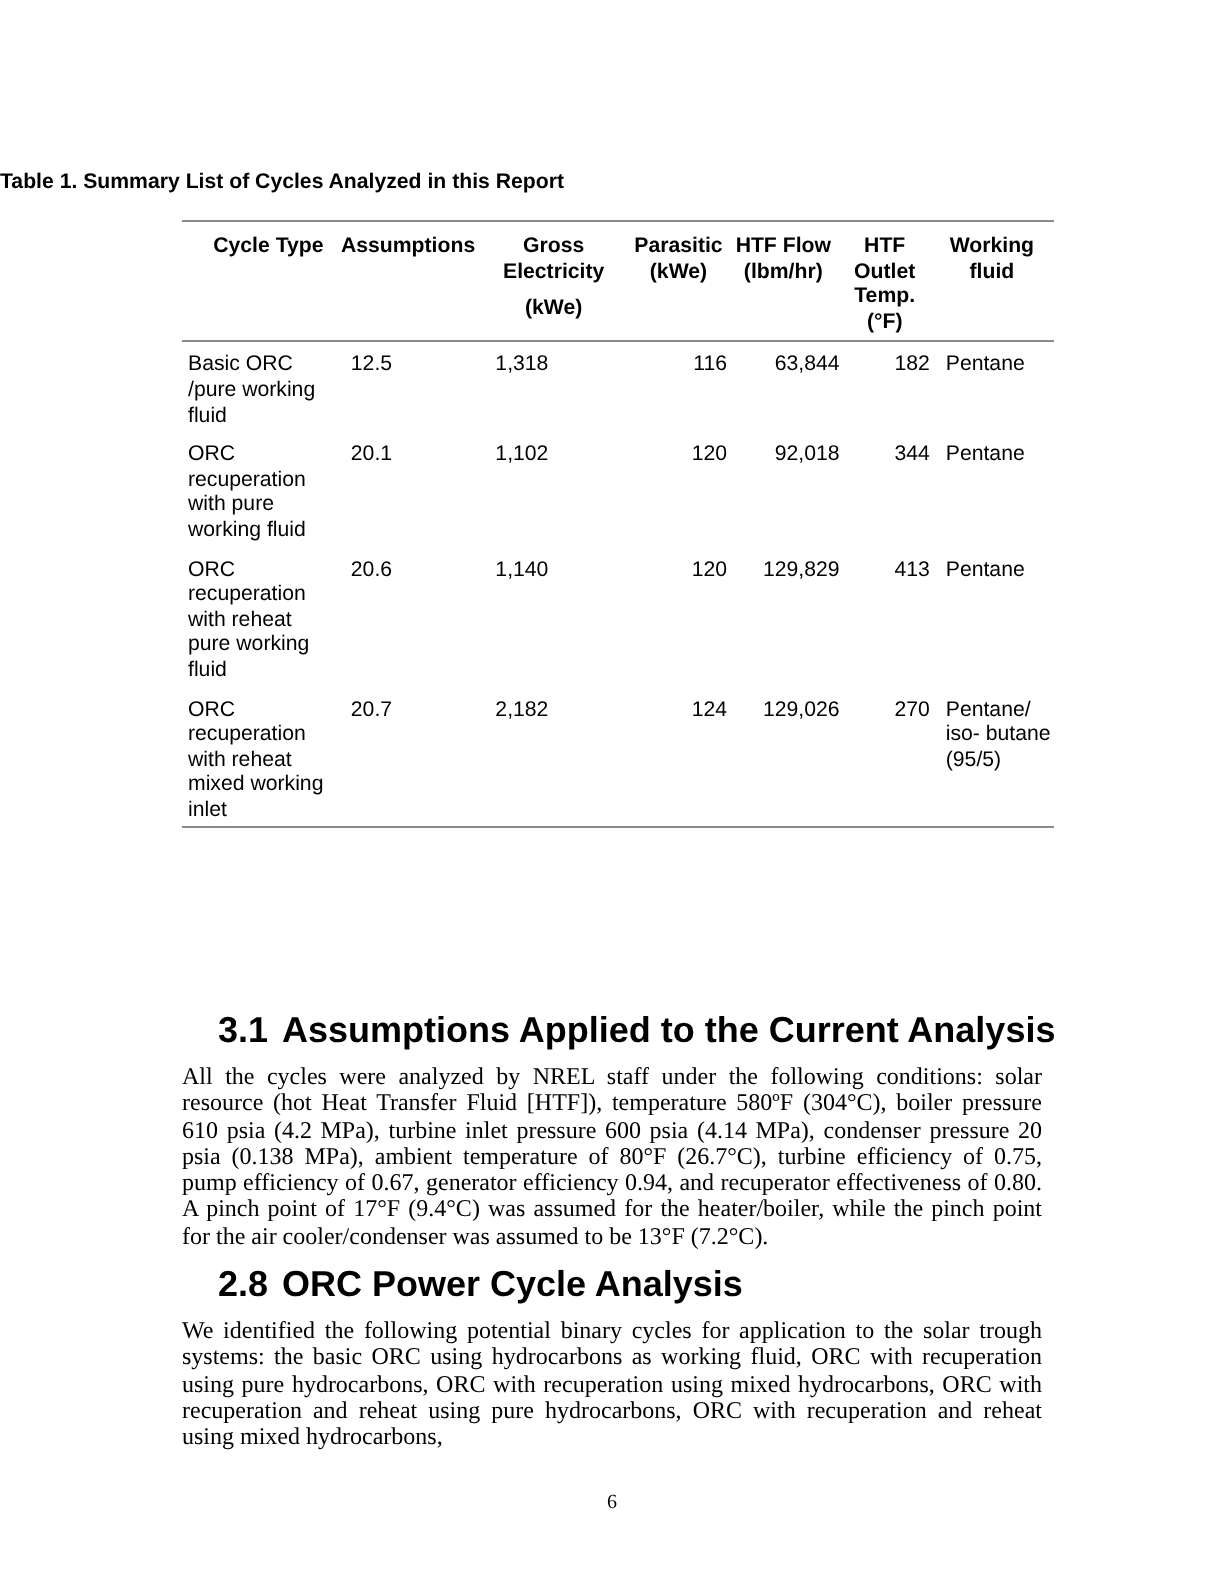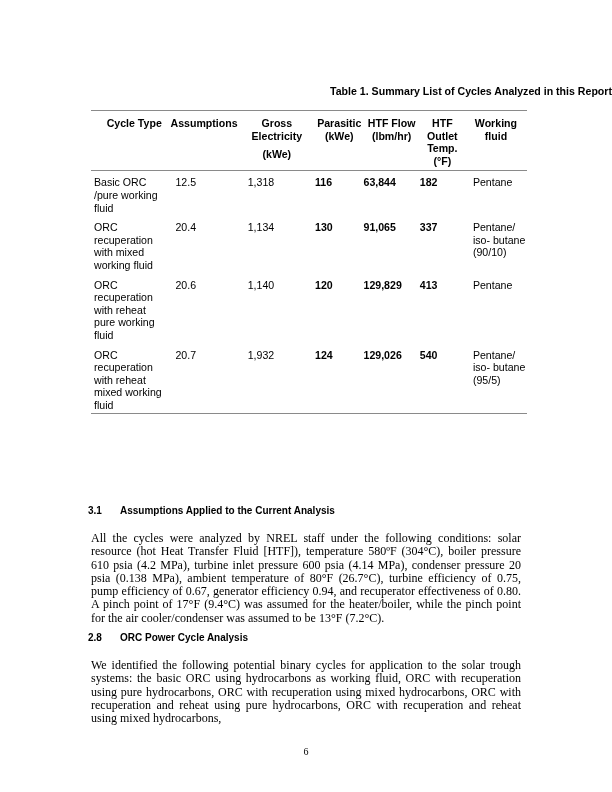--- a/index.html
+++ b/index.html
@@ -1,21 +1,21 @@
 <!DOCTYPE html>
 <html><head>
 <meta charset="utf-8">
 <style>
   html, body { margin: 0; padding: 0; background: #ffffff; }
   body { width: 612px; height: 792px; position: relative; overflow: hidden; color: #000; }
   .page { position: absolute; left: 0; top: 0; width: 612px; height: 792px; }
 
   .table-caption {
     position: absolute; left: 0; width: 612px; top: 85px;
-    text-align: right; font-family: "Liberation Sans", sans-serif;
+    text-align: left; font-family: "Liberation Sans", sans-serif;
     font-weight: bold; font-size: 10.6px;
   }
 
   .tbl {
     position: absolute; left: 91px; top: 110px; width: 436px;
     border-collapse: collapse; font-family: "Liberation Sans", sans-serif;
     font-size: 10.6px; line-height: 12.6px;
   }
   .tbl th, .tbl td { padding: 0; vertical-align: top; }
   .tbl thead tr { border-top: 1.5px solid #8a8a8a; border-bottom: 1.5px solid #8a8a8a; }
@@ -29,26 +29,26 @@
   .c2 { width: 76px; }
   .c3 { width: 50px; }
   .c4 { width: 62px; }
   .c5 { width: 50px; }
   .c6 { width: 58px; }
 
   td.left { text-align: left; }
   td.c0 { padding-left: 3px !important; }
   td.c1 { padding-left: 6px; }
   td.c2 { padding-left: 9px; }
-  td.num-r { text-align: left; font-weight: bold; }
+  td.num-r { text-align: right; }
   td.c6 { padding-left: 8px; }
 
   .heading {
-    position: absolute; left: 88px; font-family: "Liberation Sans", sans-serif;
-    font-weight: bold; font-size: 10px;
+    position: absolute; left: 109px; font-family: "Liberation Sans", sans-serif;
+    font-weight: bold; font-size: 18px;
   }
   .heading .num { display: inline-block; width: 32px; }
 
   .para {
     position: absolute; left: 91px; width: 430px;
     font-family: "Liberation Serif", serif; font-size: 12px; line-height: 13.3px;
     text-align: justify;
   }
 
   .page-number {
@@ -79,44 +79,44 @@
       <tr>
         <td class="c0 left">Basic ORC /pure working fluid</td>
         <td class="c1 left">12.5</td>
         <td class="c2 left">1,318</td>
         <td class="c3 num-r">116</td>
         <td class="c4 num-r">63,844</td>
         <td class="c5 num-r">182</td>
         <td class="c6 left">Pentane</td>
       </tr>
       <tr>
-        <td class="c0 left">ORC recuperation with mixed working fluid</td>
-        <td class="c1 left">20.4</td>
-        <td class="c2 left">1,134</td>
-        <td class="c3 num-r">130</td>
-        <td class="c4 num-r">91,065</td>
-        <td class="c5 num-r">337</td>
-        <td class="c6 left">Pentane/ iso- butane (90/10)</td>
+        <td class="c0 left">ORC recuperation with pure working fluid</td>
+        <td class="c1 left">20.1</td>
+        <td class="c2 left">1,102</td>
+        <td class="c3 num-r">120</td>
+        <td class="c4 num-r">92,018</td>
+        <td class="c5 num-r">344</td>
+        <td class="c6 left">Pentane</td>
       </tr>
       <tr>
         <td class="c0 left">ORC recuperation with reheat pure working fluid</td>
         <td class="c1 left">20.6</td>
         <td class="c2 left">1,140</td>
         <td class="c3 num-r">120</td>
         <td class="c4 num-r">129,829</td>
         <td class="c5 num-r">413</td>
         <td class="c6 left">Pentane</td>
       </tr>
       <tr>
-        <td class="c0 left">ORC recuperation with reheat mixed working fluid</td>
+        <td class="c0 left">ORC recuperation with reheat mixed working inlet</td>
         <td class="c1 left">20.7</td>
-        <td class="c2 left">1,932</td>
+        <td class="c2 left">2,182</td>
         <td class="c3 num-r">124</td>
         <td class="c4 num-r">129,026</td>
-        <td class="c5 num-r">540</td>
+        <td class="c5 num-r">270</td>
         <td class="c6 left">Pentane/ iso- butane (95/5)</td>
       </tr>
     </tbody>
   </table>
 
   <div class="heading" style="top:505px;">
     <span class="num">3.1</span><span>Assumptions Applied to the Current Analysis</span>
   </div>
   <div class="para" style="top:532px;">All the cycles were analyzed by NREL staff under the following conditions: solar resource (hot Heat Transfer Fluid [HTF]), temperature 580ºF (304°C), boiler pressure 610 psia (4.2 MPa), turbine inlet pressure 600 psia (4.14 MPa), condenser pressure 20 psia (0.138 MPa), ambient temperature of 80°F (26.7°C), turbine efficiency of 0.75, pump efficiency of 0.67, generator efficiency 0.94, and recuperator effectiveness of 0.80. A pinch point of 17°F (9.4°C) was assumed for the heater/boiler, while the pinch point for the air cooler/condenser was assumed to be 13°F (7.2°C).</div>
 

